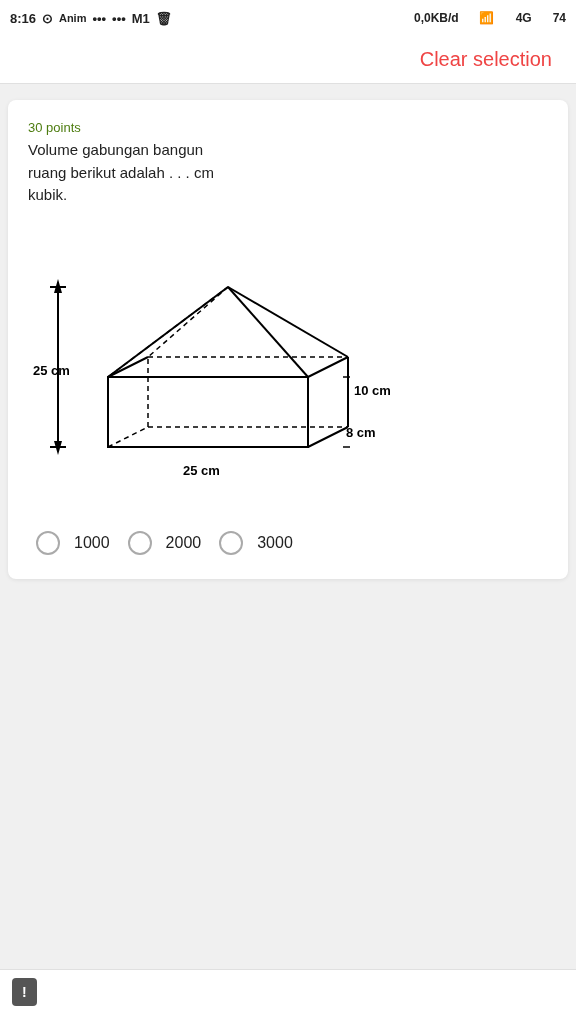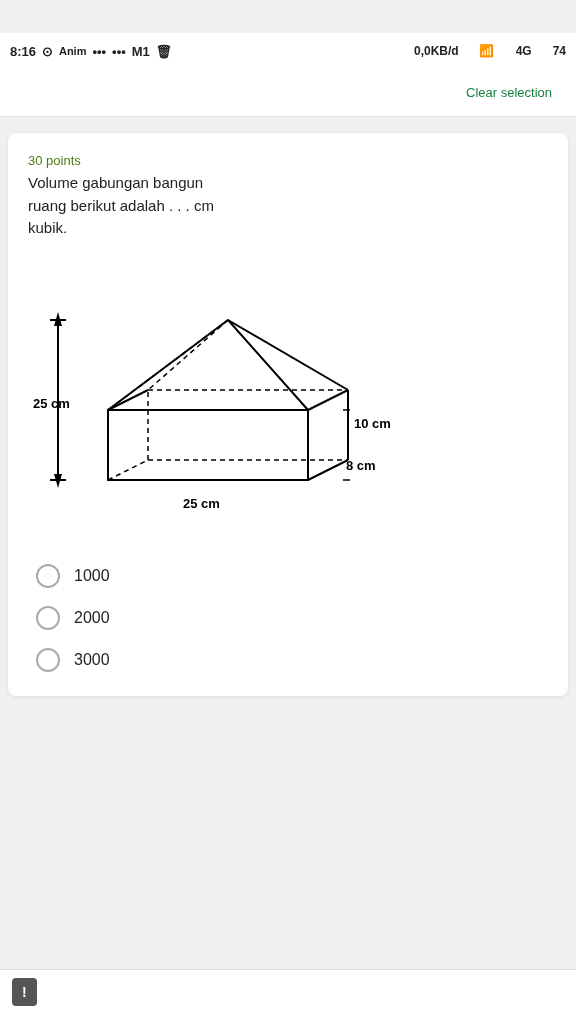--- a/index.html
+++ b/index.html
@@ -17,21 +17,20 @@
     
     .status-bar {
       background: #fff;
       height: 36px;
       display: flex;
       align-items: center;
       justify-content: space-between;
       padding: 0 10px;
       font-size: 13px;
       font-weight: bold;
-      margin-top: 33px;
     }
     .status-left {
       display: flex;
       align-items: center;
       gap: 6px;
     }
     .status-right {
       display: flex;
       align-items: center;
       gap: 21px;
@@ -44,22 +43,22 @@
       padding: 8px 16px;
       display: flex;
       justify-content: flex-end;
       align-items: center;
       border-bottom: 1px solid #e0e0e0;
       min-height: 48px;
     }
     .clear-selection-btn {
       background: none;
       border: none;
-      color: #15803d;
-      font-size: 13px;
+      color: #ef4444;
+      font-size: 20px;
       cursor: pointer;
       padding: 4px 8px;
     }
 
     
     .separator {
       height: 16px;
       background: #f0f0f0;
     }
 
@@ -95,21 +94,21 @@
     
     .diagram-container {
       display: flex;
       margin: 10px 0 24px 0;
     }
 
     
     .options-list {
       list-style: none;
       display: flex;
-      flex-direction: column;
+      flex-direction: row;
       gap: 18px;
       padding: 0 8px;
     }
     .option-item {
       display: flex;
       align-items: center;
       gap: 14px;
       cursor: pointer;
     }
     .radio-circle {

